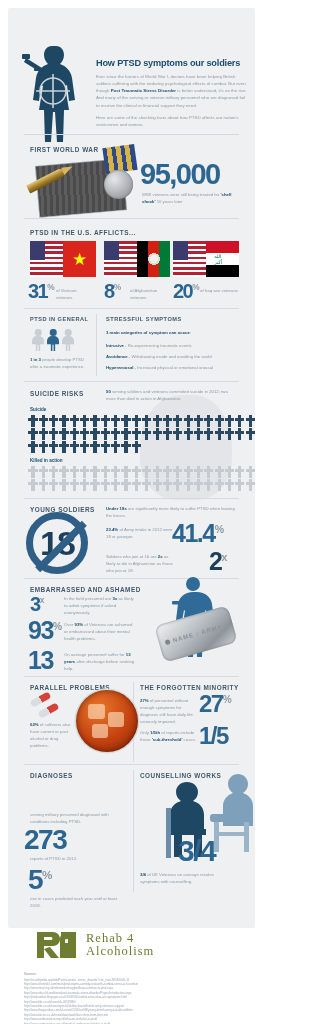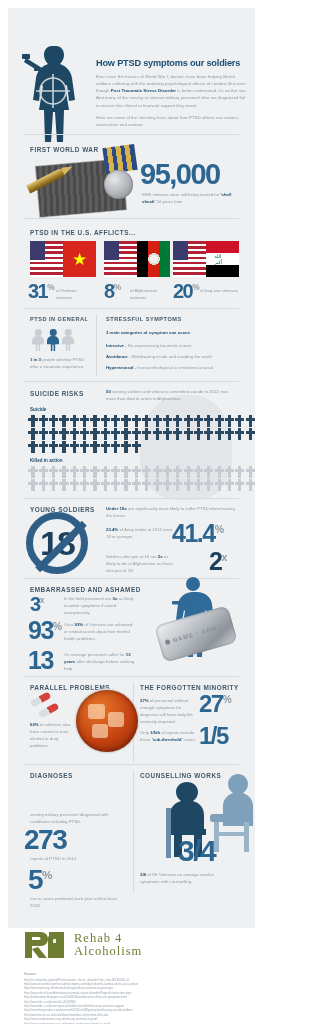--- a/index.html
+++ b/index.html
@@ -267,21 +267,21 @@
   .ice { position:absolute; background:rgba(255,228,196,.62); border-radius:3px; }
   .pill {
     position:absolute; width:21px; height:7px; border-radius:4px;
     background: linear-gradient(90deg,#d9dde0 0 50%,#d6413b 50% 100%);
   }
 
   
   .chair-scene { position:absolute; left:152px; top:770px; width:104px; height:92px; }
 
   
-  .logo-wrap { position:absolute; left:24px; top:930px; display:flex; align-items:center; }
+  .logo-wrap { position:absolute; left:36px; top:930px; display:flex; align-items:center; }
   .logo-mark { width:42px; height:30px; margin-right:8px; }
   .logo-text { line-height:1.05; }
   .logo-text div {
     font-family:"Liberation Serif", serif;
     font-size:12.5px; color:#6f7d33; letter-spacing:1px;
   }
 
   
   .sources {
     position:absolute; left:24px; top:972px; width:215px;

